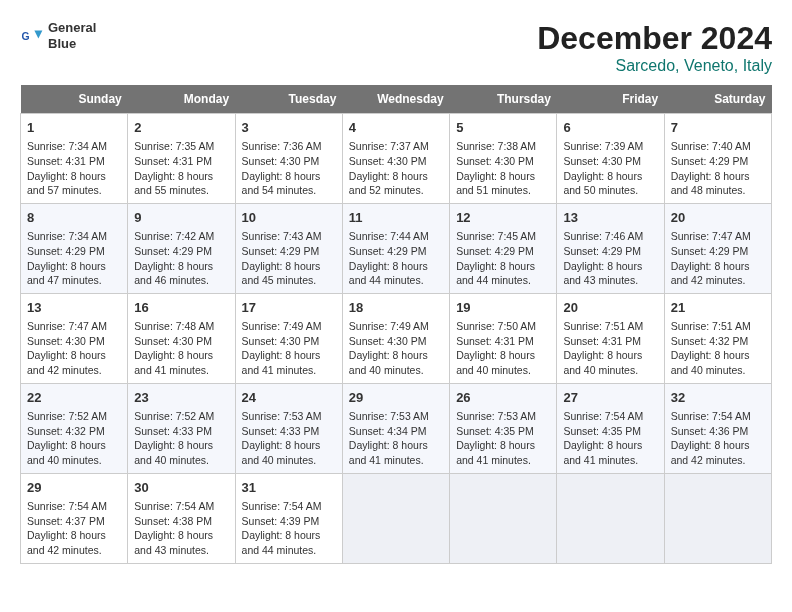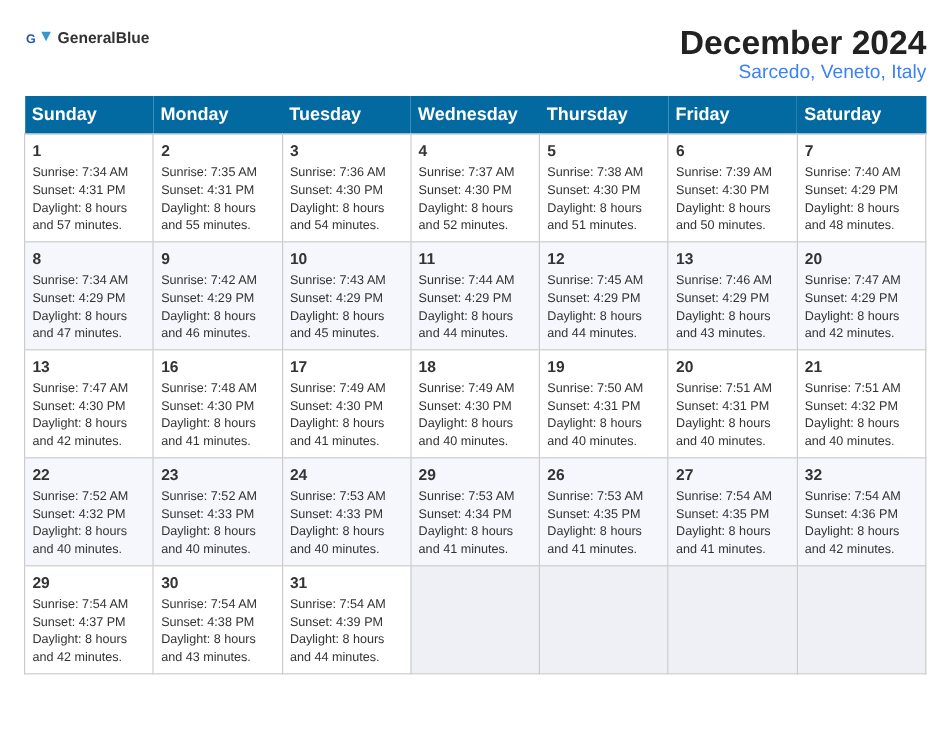--- a/index.html
+++ b/index.html
@@ -16,55 +16,55 @@
       align-items: flex-start;
       margin-bottom: 10px;
     }
     .logo {
       display: flex;
       align-items: center;
       gap: 4px;
     }
     .logo-text {
       display: flex;
+      flex-direction: column;
       font-size: 13px;
       font-weight: bold;
       color: #333;
       line-height: 1.2;
-      align-items: flex-end;
     }
     .logo-text span:first-child { color: #333; }
     .logo-icon {
       width: 24px;
       height: 24px;
     }
     .title-block {
       text-align: right;
     }
     .title-block h1 {
-      font-size: 28px;
+      font-size: 32px;
       font-weight: bold;
       color: #222;
     }
     .title-block h2 {
       font-size: 16px;
       font-weight: normal;
-      color: #3b82f6;
+      color: #0f766e;
     }
     table {
       width: 100%;
       border-collapse: collapse;
       font-size: 11px;
     }
     thead tr th {
-      background-color: #0369a1;
+      background-color: #737373;
       color: white;
       padding: 7px 6px;
-      text-align: left;
-      font-size: 15px;
+      text-align: right;
+      font-size: 12px;
       font-weight: bold;
     }
     tbody tr td {
       border: 1px solid #ccc;
       padding: 5px 6px;
       vertical-align: top;
       width: calc(100% / 7);
       height: 80px;
       background: #fff;
       font-size: 10.5px;

